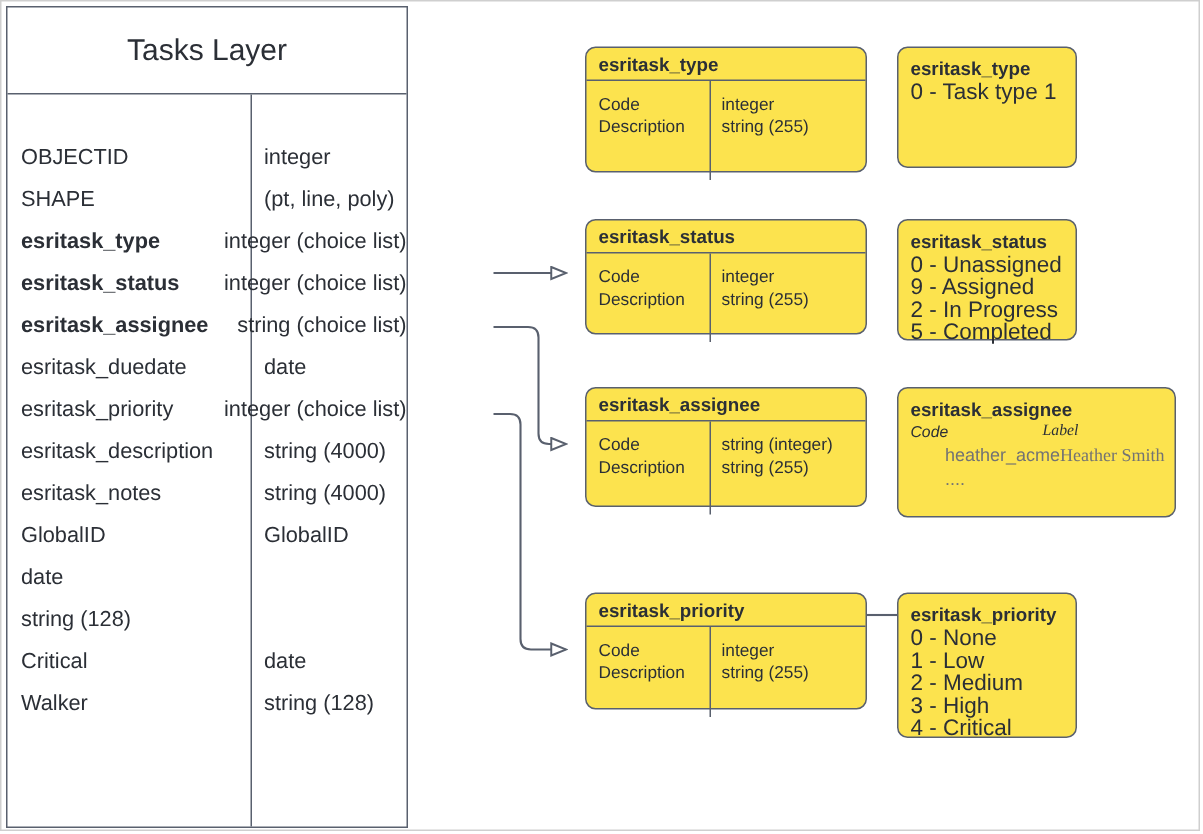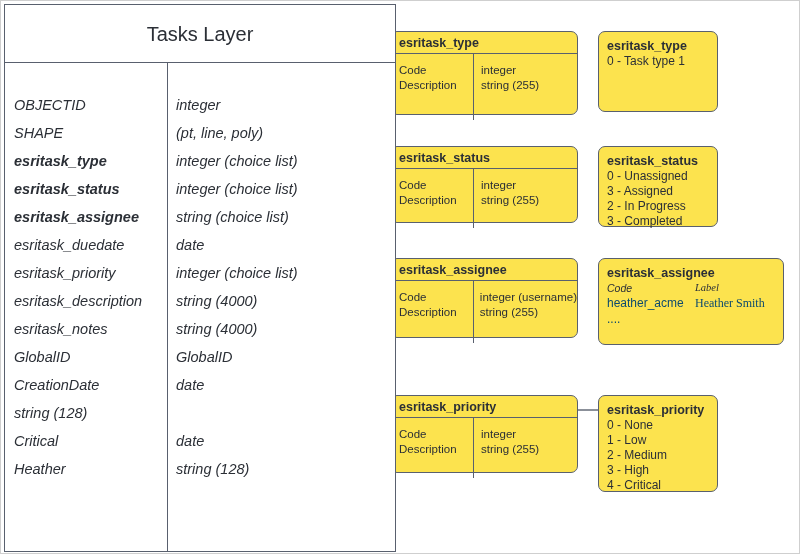--- a/index.html
+++ b/index.html
@@ -27,40 +27,39 @@
     height: 554px;
     border: 1px solid #cfcfcf;
     box-sizing: border-box;
   }
 
   
   .entity-table {
     position: absolute;
     left: 4px;
     top: 4px;
-    width: 392px;
+    width: 268px;
     height: 548px;
     background: #ffffff;
     border: 1.5px solid #59606e;
     box-sizing: border-box;
     z-index: 4;
   }
   .entity-title {
     height: 58px;
     line-height: 58px;
     text-align: center;
     font-size: 20px;
     color: #2b2f36;
     border-bottom: 1.5px solid #59606e;
     box-sizing: border-box;
   }
   .entity-body {
     position: relative;
     height: calc(100% - 58px);
-    font-style: italic;
   }
   .entity-divider {
     position: absolute;
     left: 162px;
     top: 0;
     bottom: 0;
     width: 0;
     border-left: 1.5px solid #59606e;
   }
   .field-list {
@@ -152,38 +151,39 @@
     z-index: 3;
   }
   .value-box .vbox-title {
     font-size: 12.5px;
     font-weight: bold;
     color: #2b2f36;
     line-height: 16px;
     white-space: nowrap;
   }
   .value-box .vbox-line {
-    font-size: 12px;
+    font-size: 15px;
     color: #2b2f36;
     line-height: 15px;
     white-space: nowrap;
   }
   .vbox-grid-head {
     display: flex;
     font-size: 10.5px;
     font-style: italic;
     color: #2b2f36;
     line-height: 14px;
   }
   .vbox-grid-row {
     display: flex;
     font-size: 12px;
-    color: #0c4a6e;
+    color: #737373;
     line-height: 16px;
     white-space: nowrap;
+    margin-left: 23px;
   }
   .vbox-c1 { width: 88px; }
   .vbox-c2 { flex: 1; font-family: Liberation Serif, serif; }
 
   
   .conn-svg {
     position: absolute;
     left: 0;
     top: 0;
     width: 802px;
@@ -255,32 +255,31 @@
         </div>
         <div class="field-row">
           <div class="field-name">esritask_notes</div>
           <div class="field-type">string (4000)</div>
         </div>
         <div class="field-row">
           <div class="field-name">GlobalID</div>
           <div class="field-type">GlobalID</div>
         </div>
         <div class="field-row">
-          <div class="field-name">CreationDate</div>
           <div class="field-type">date</div>
         </div>
         <div class="field-row">
           <div class="field-type">string (128)</div>
         </div>
         <div class="field-row">
           <div class="field-name">Critical</div>
           <div class="field-type">date</div>
         </div>
         <div class="field-row">
-          <div class="field-name">Heather</div>
+          <div class="field-name">Walker</div>
           <div class="field-type">string (128)</div>
         </div>
 
       </div>
     </div>
   </div>
 
   <div class="domain-box" style="left:390px; top:31px; width:188px; height:84px;">
     <div class="dbox-title">esritask_type</div>
     <div class="dbox-body">
@@ -318,21 +317,21 @@
   <div class="domain-box" style="left:390px; top:258px; width:188px; height:80px;">
     <div class="dbox-title">esritask_assignee</div>
     <div class="dbox-body">
       <div class="dbox-col-divider"></div>
       <div class="dbox-cols">
         <div class="dbox-col left">
           <div>Code</div>
           <div>Description</div>
         </div>
         <div class="dbox-col right">
-          <div>integer  (username)</div>
+          <div>string  (integer)</div>
           <div>string (255)</div>
         </div>
       </div>
     </div>
   </div>
 
   <div class="domain-box" style="left:390px; top:395px; width:188px; height:78px;">
     <div class="dbox-title">esritask_priority</div>
     <div class="dbox-body">
       <div class="dbox-col-divider"></div>
@@ -350,23 +349,23 @@
   </div>
 
   <div class="value-box" style="left:598px; top:31px; width:120px; height:81px;">
     <div class="vbox-title">esritask_type</div>
     <div class="vbox-line">0 - Task type 1</div>
   </div>
 
   <div class="value-box" style="left:598px; top:146px; width:120px; height:81px;">
     <div class="vbox-title">esritask_status</div>
     <div class="vbox-line">0 - Unassigned</div>
-    <div class="vbox-line">3 - Assigned</div>
+    <div class="vbox-line">9 - Assigned</div>
     <div class="vbox-line">2 - In Progress</div>
-    <div class="vbox-line">3 - Completed</div>
+    <div class="vbox-line">5 - Completed</div>
   </div>
 
   <div class="value-box" style="left:598px; top:258px; width:186px; height:87px;">
     <div class="vbox-title">esritask_assignee</div>
     <div class="vbox-grid-head">
       <div class="vbox-c1">Code</div>
       <div class="vbox-c2">Label</div>
     </div>
     <div class="vbox-grid-row">
       <div class="vbox-c1">heather_acme</div>

